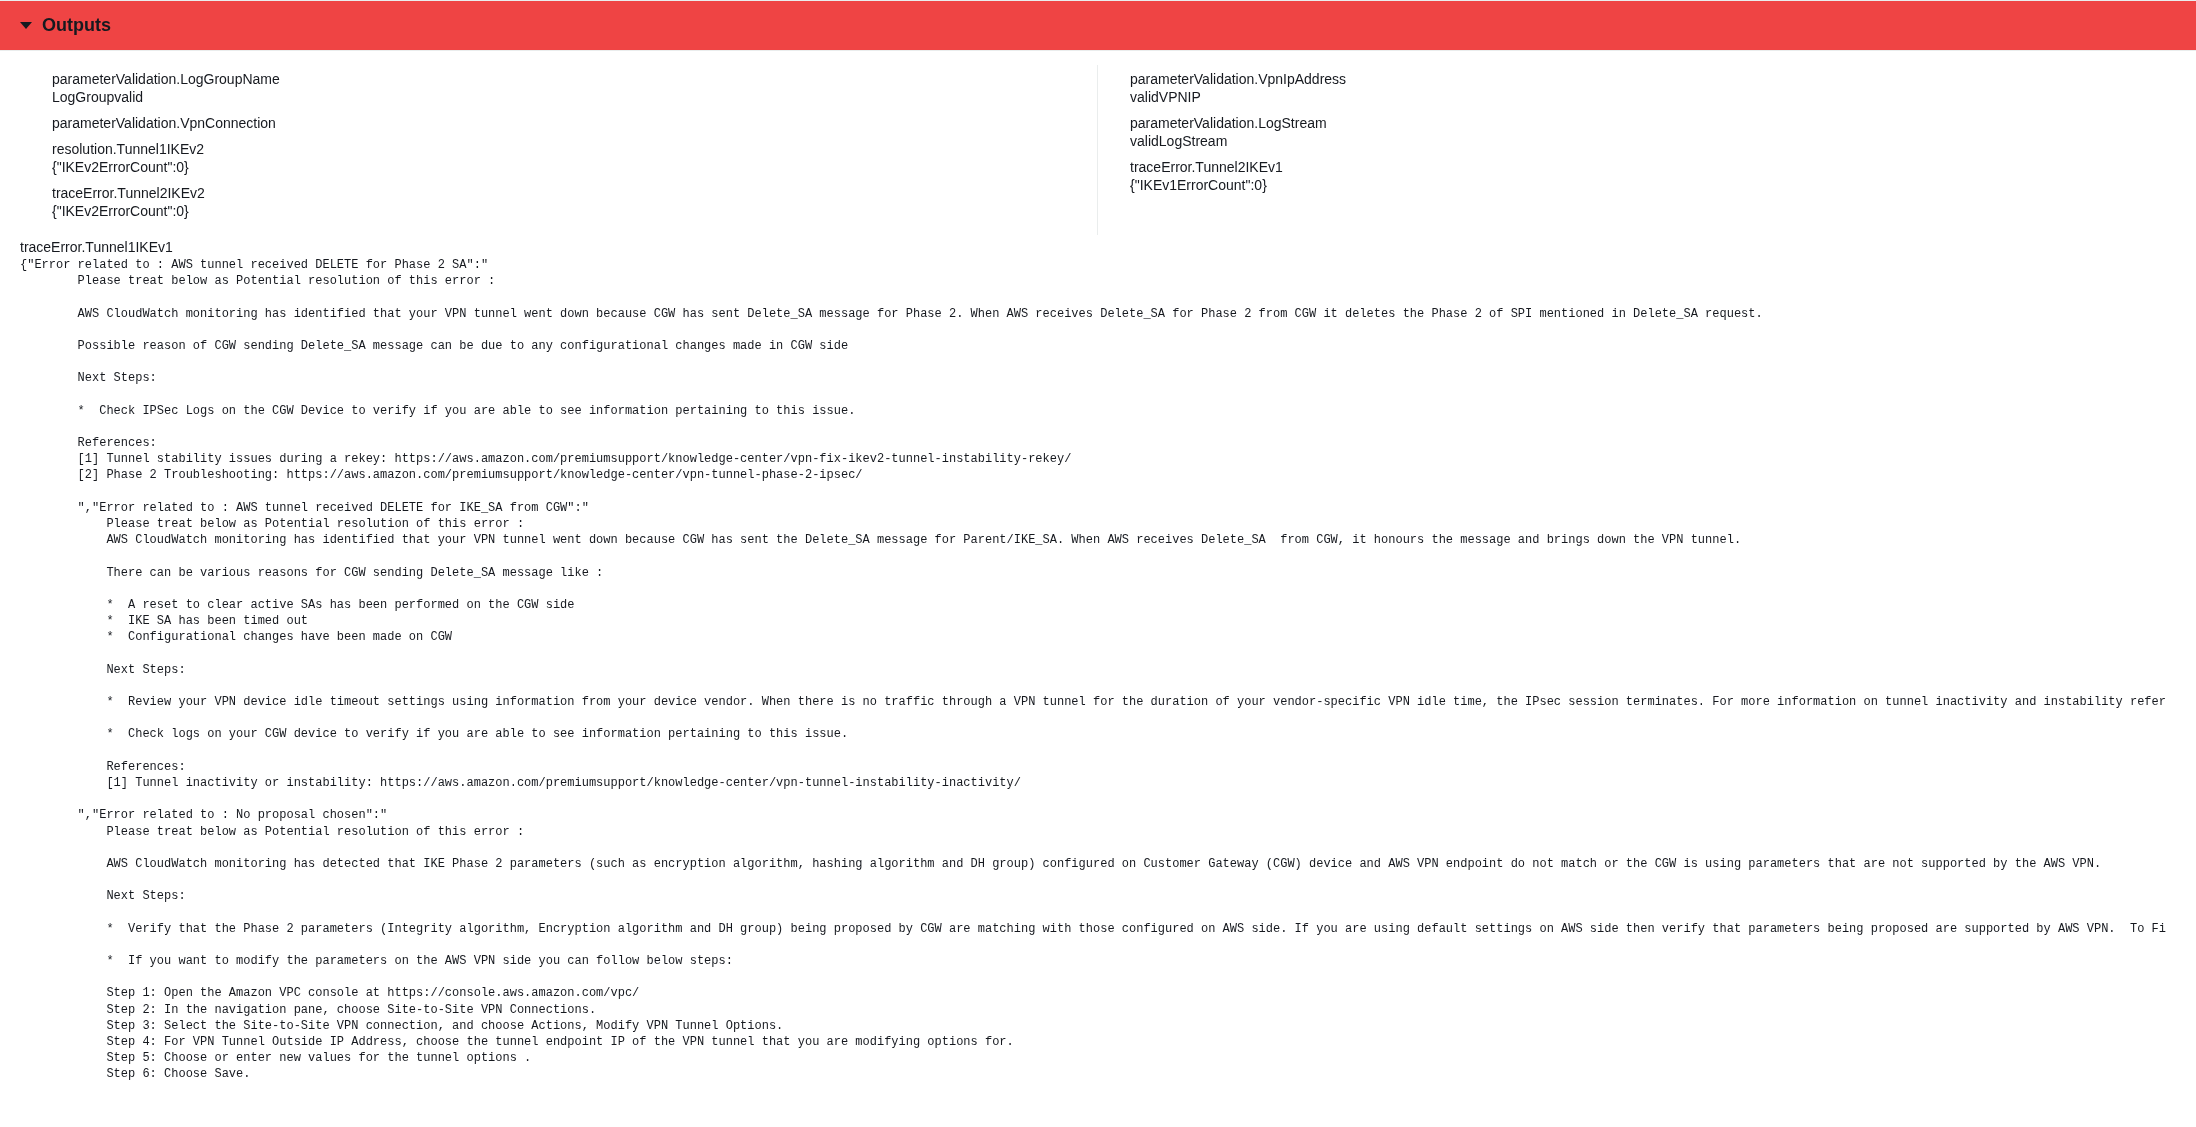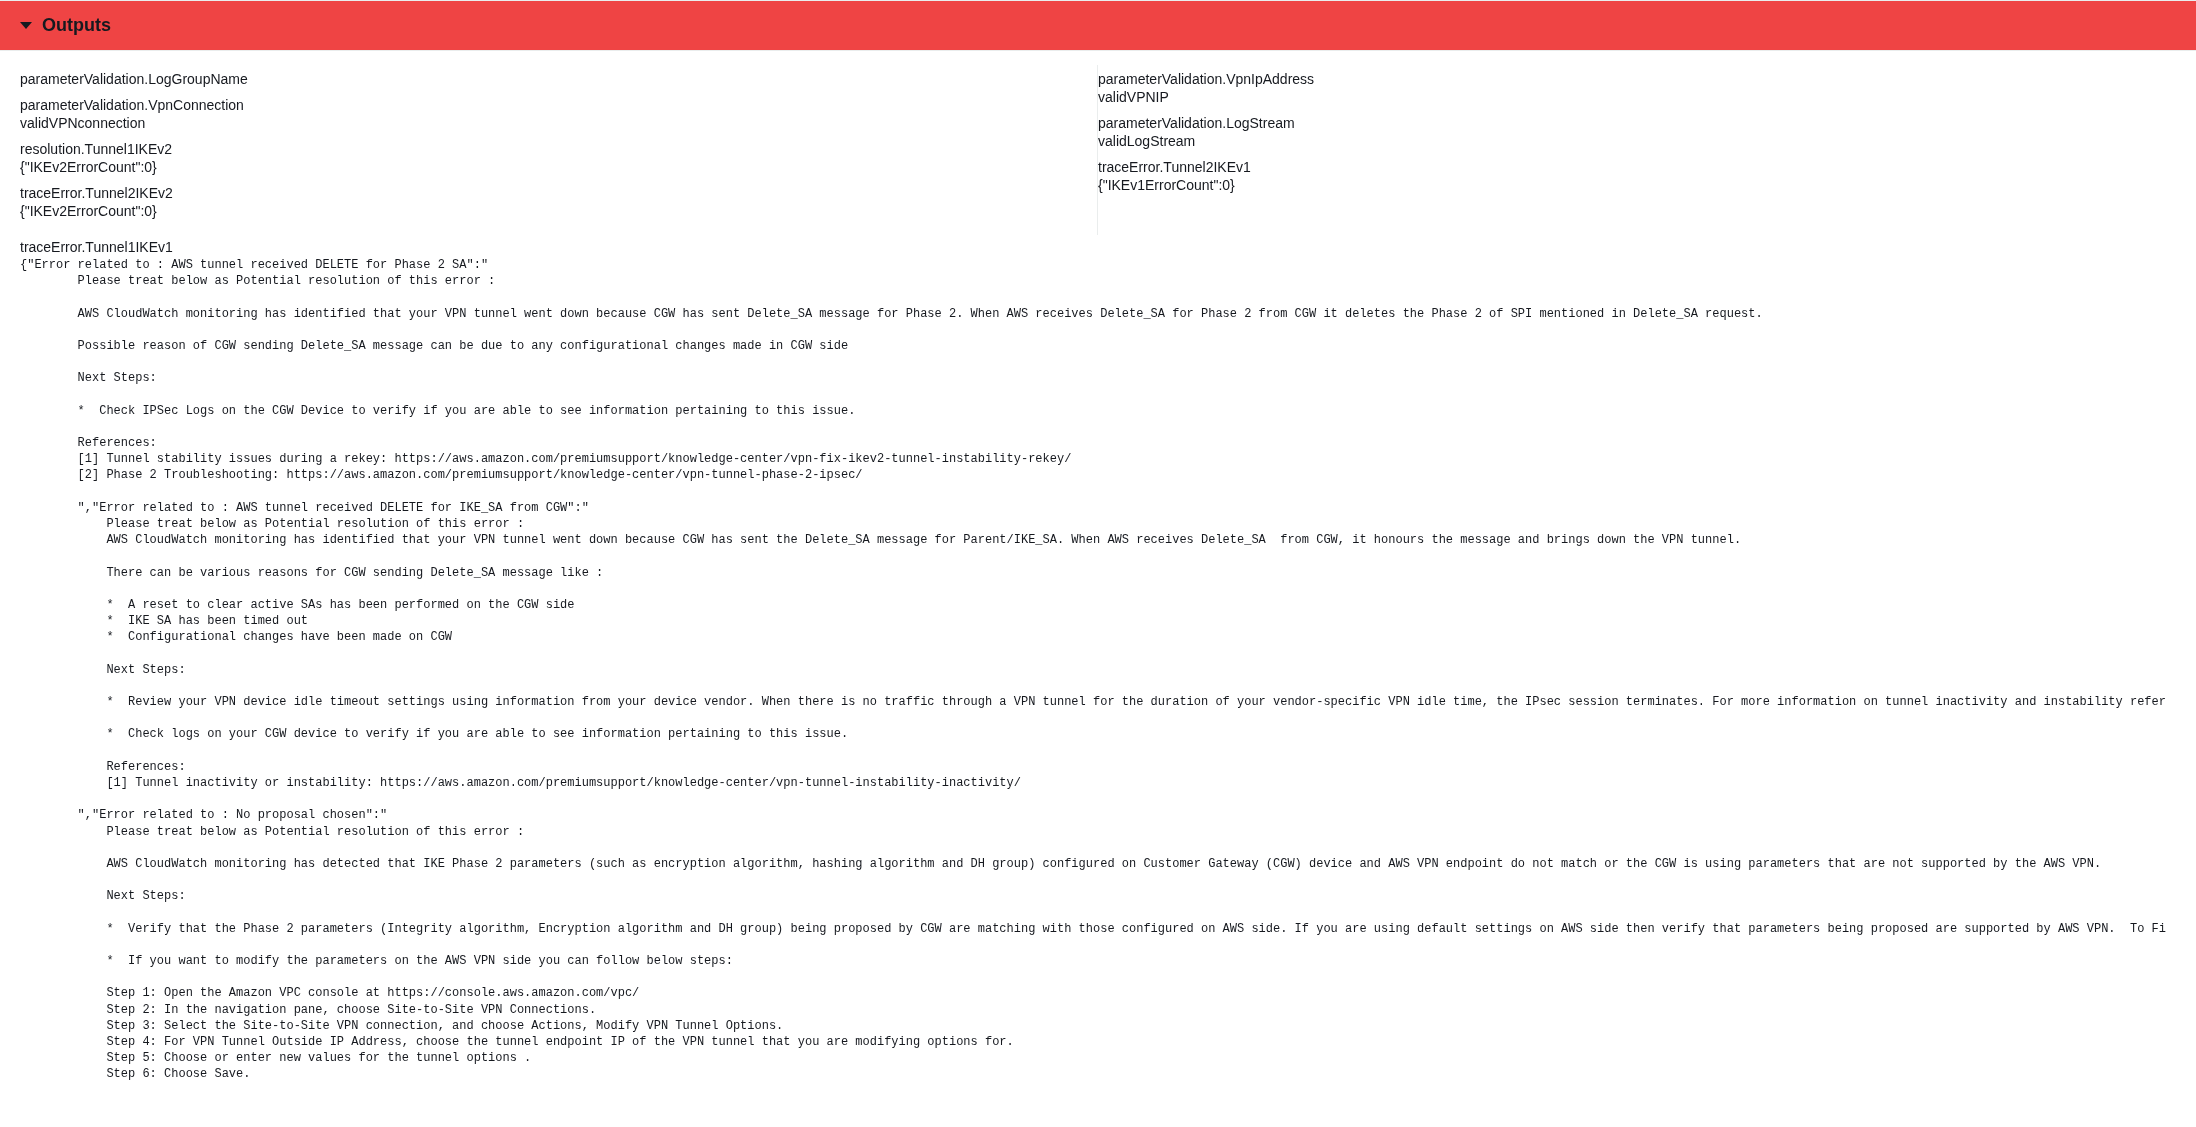--- a/index.html
+++ b/index.html
@@ -6,42 +6,42 @@
   .panel-header{background:#ef4444;border-top:1px solid #eaeded;border-bottom:1px solid #eaeded;padding:14px 20px;display:flex;align-items:center;cursor:pointer;}
   .panel-header .caret{width:0;height:0;border-left:6px solid transparent;border-right:6px solid transparent;border-top:7px solid #16191f;margin-right:10px;display:inline-block;}
   .panel-header h2{margin:0;font-size:18px;font-weight:700;}
   .panel-body{padding:14px 20px 200px 20px;}
   .col{width:50%;box-sizing:border-box;padding:6px 10px 6px 0;}
   .col.full{width:100%;}
   .k{font-size:14px;color:#16191f;margin-bottom:2px;}
   .v{font-size:14px;color:#16191f;}
   .col-left{border-right:1px solid #eaeded;}
   .divider-row{display:flex;}
-  .divider-row .col{padding-right:40px;}
+  .divider-row .col{padding-right:40px;margin-left:32px;}
   .mono{font-family:Menlo,Consolas,"Courier New",monospace;font-size:12px;white-space:pre;overflow-x:auto;line-height:1.35;}
   .pair{margin-bottom:10px;}
 </style>
 </head>
 <body>
 
 <div class="panel-header">
   <span class="caret"></span>
   <h2>Outputs</h2>
 </div>
 
 <div class="panel-body">
 
   <div class="divider-row">
     <div class="col col-left">
       <div class="pair">
         <div class="k">parameterValidation.LogGroupName</div>
+        <div class="v">LogGroupvalid</div>
       </div>
       <div class="pair">
         <div class="k">parameterValidation.VpnConnection</div>
-        <div class="v">validVPNconnection</div>
       </div>
       <div class="pair">
         <div class="k">resolution.Tunnel1IKEv2</div>
         <div class="v">{"IKEv2ErrorCount":0}</div>
       </div>
       <div class="pair">
         <div class="k">traceError.Tunnel2IKEv2</div>
         <div class="v">{"IKEv2ErrorCount":0}</div>
       </div>
     </div>

